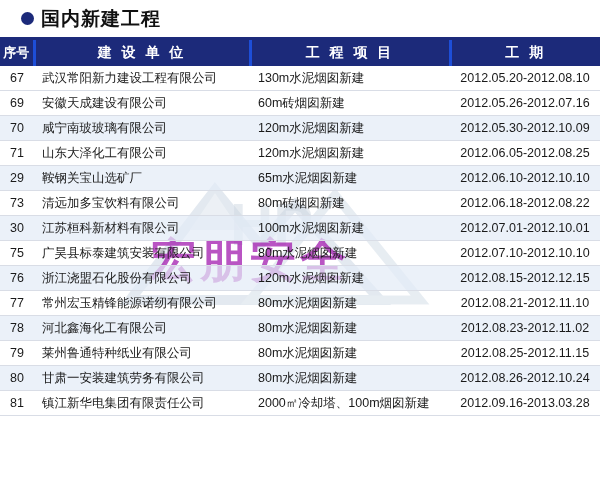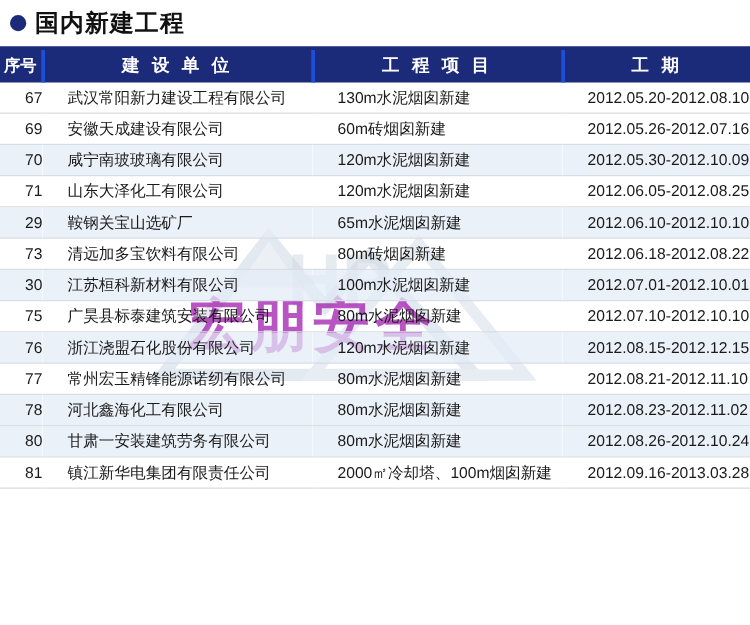--- a/index.html
+++ b/index.html
@@ -67,21 +67,21 @@
     opacity: 0.5;
     font-weight: bold;
   }
   
   .title-row {
     position: relative;
     z-index: 2;
     display: flex;
     align-items: center;
     height: 40px;
-    padding-left: 8px;
+    padding-left: 21px;
     border-bottom: 3px solid #1c2a7a;
     box-sizing: border-box;
   }
   .title-bullet {
     width: 13px;
     height: 13px;
     border-radius: 50%;
     background: #1c2a7a;
     margin-right: 7px;
     flex: 0 0 auto;
@@ -118,21 +118,21 @@
     padding: 0;
   }
   table.grid thead th:last-child { border-right: none; }
   table.grid thead th.th-no { letter-spacing: 0px; font-size: 13px; }
 
   table.grid tbody td {
     height: 24px;
     font-size: 12.5px;
     color: #1a1a1a;
     border-bottom: 1px solid #d9dde6;
-    padding: 0 20px;
+    padding: 0 8px;
     overflow: hidden;
     white-space: nowrap;
     background: transparent;
   }
   tbody tr.alt td {
     background: rgba(227, 236, 247, 0.72);
   }
   td.no   { text-align: center; }
   td.unit { text-align: left; padding-left: 10px; }
   td.proj { text-align: left; padding-left: 8px; }
@@ -233,20 +233,26 @@
         <td class="unit">常州宏玉精锋能源诺纫有限公司</td>
         <td class="proj">80m水泥烟囱新建</td>
         <td class="date">2012.08.21-2012.11.10</td>
       </tr>
       <tr class="alt">
         <td class="no">78</td>
         <td class="unit">河北鑫海化工有限公司</td>
         <td class="proj">80m水泥烟囱新建</td>
         <td class="date">2012.08.23-2012.11.02</td>
       </tr>
+      <tr>
+        <td class="no">79</td>
+        <td class="unit">莱州鲁通特种纸业有限公司</td>
+        <td class="proj">80m水泥烟囱新建</td>
+        <td class="date">2012.08.25-2012.11.15</td>
+      </tr>
       <tr class="alt">
         <td class="no">80</td>
         <td class="unit">甘肃一安装建筑劳务有限公司</td>
         <td class="proj">80m水泥烟囱新建</td>
         <td class="date">2012.08.26-2012.10.24</td>
       </tr>
       <tr>
         <td class="no">81</td>
         <td class="unit">镇江新华电集团有限责任公司</td>
         <td class="proj">2000㎡冷却塔、100m烟囱新建</td>

